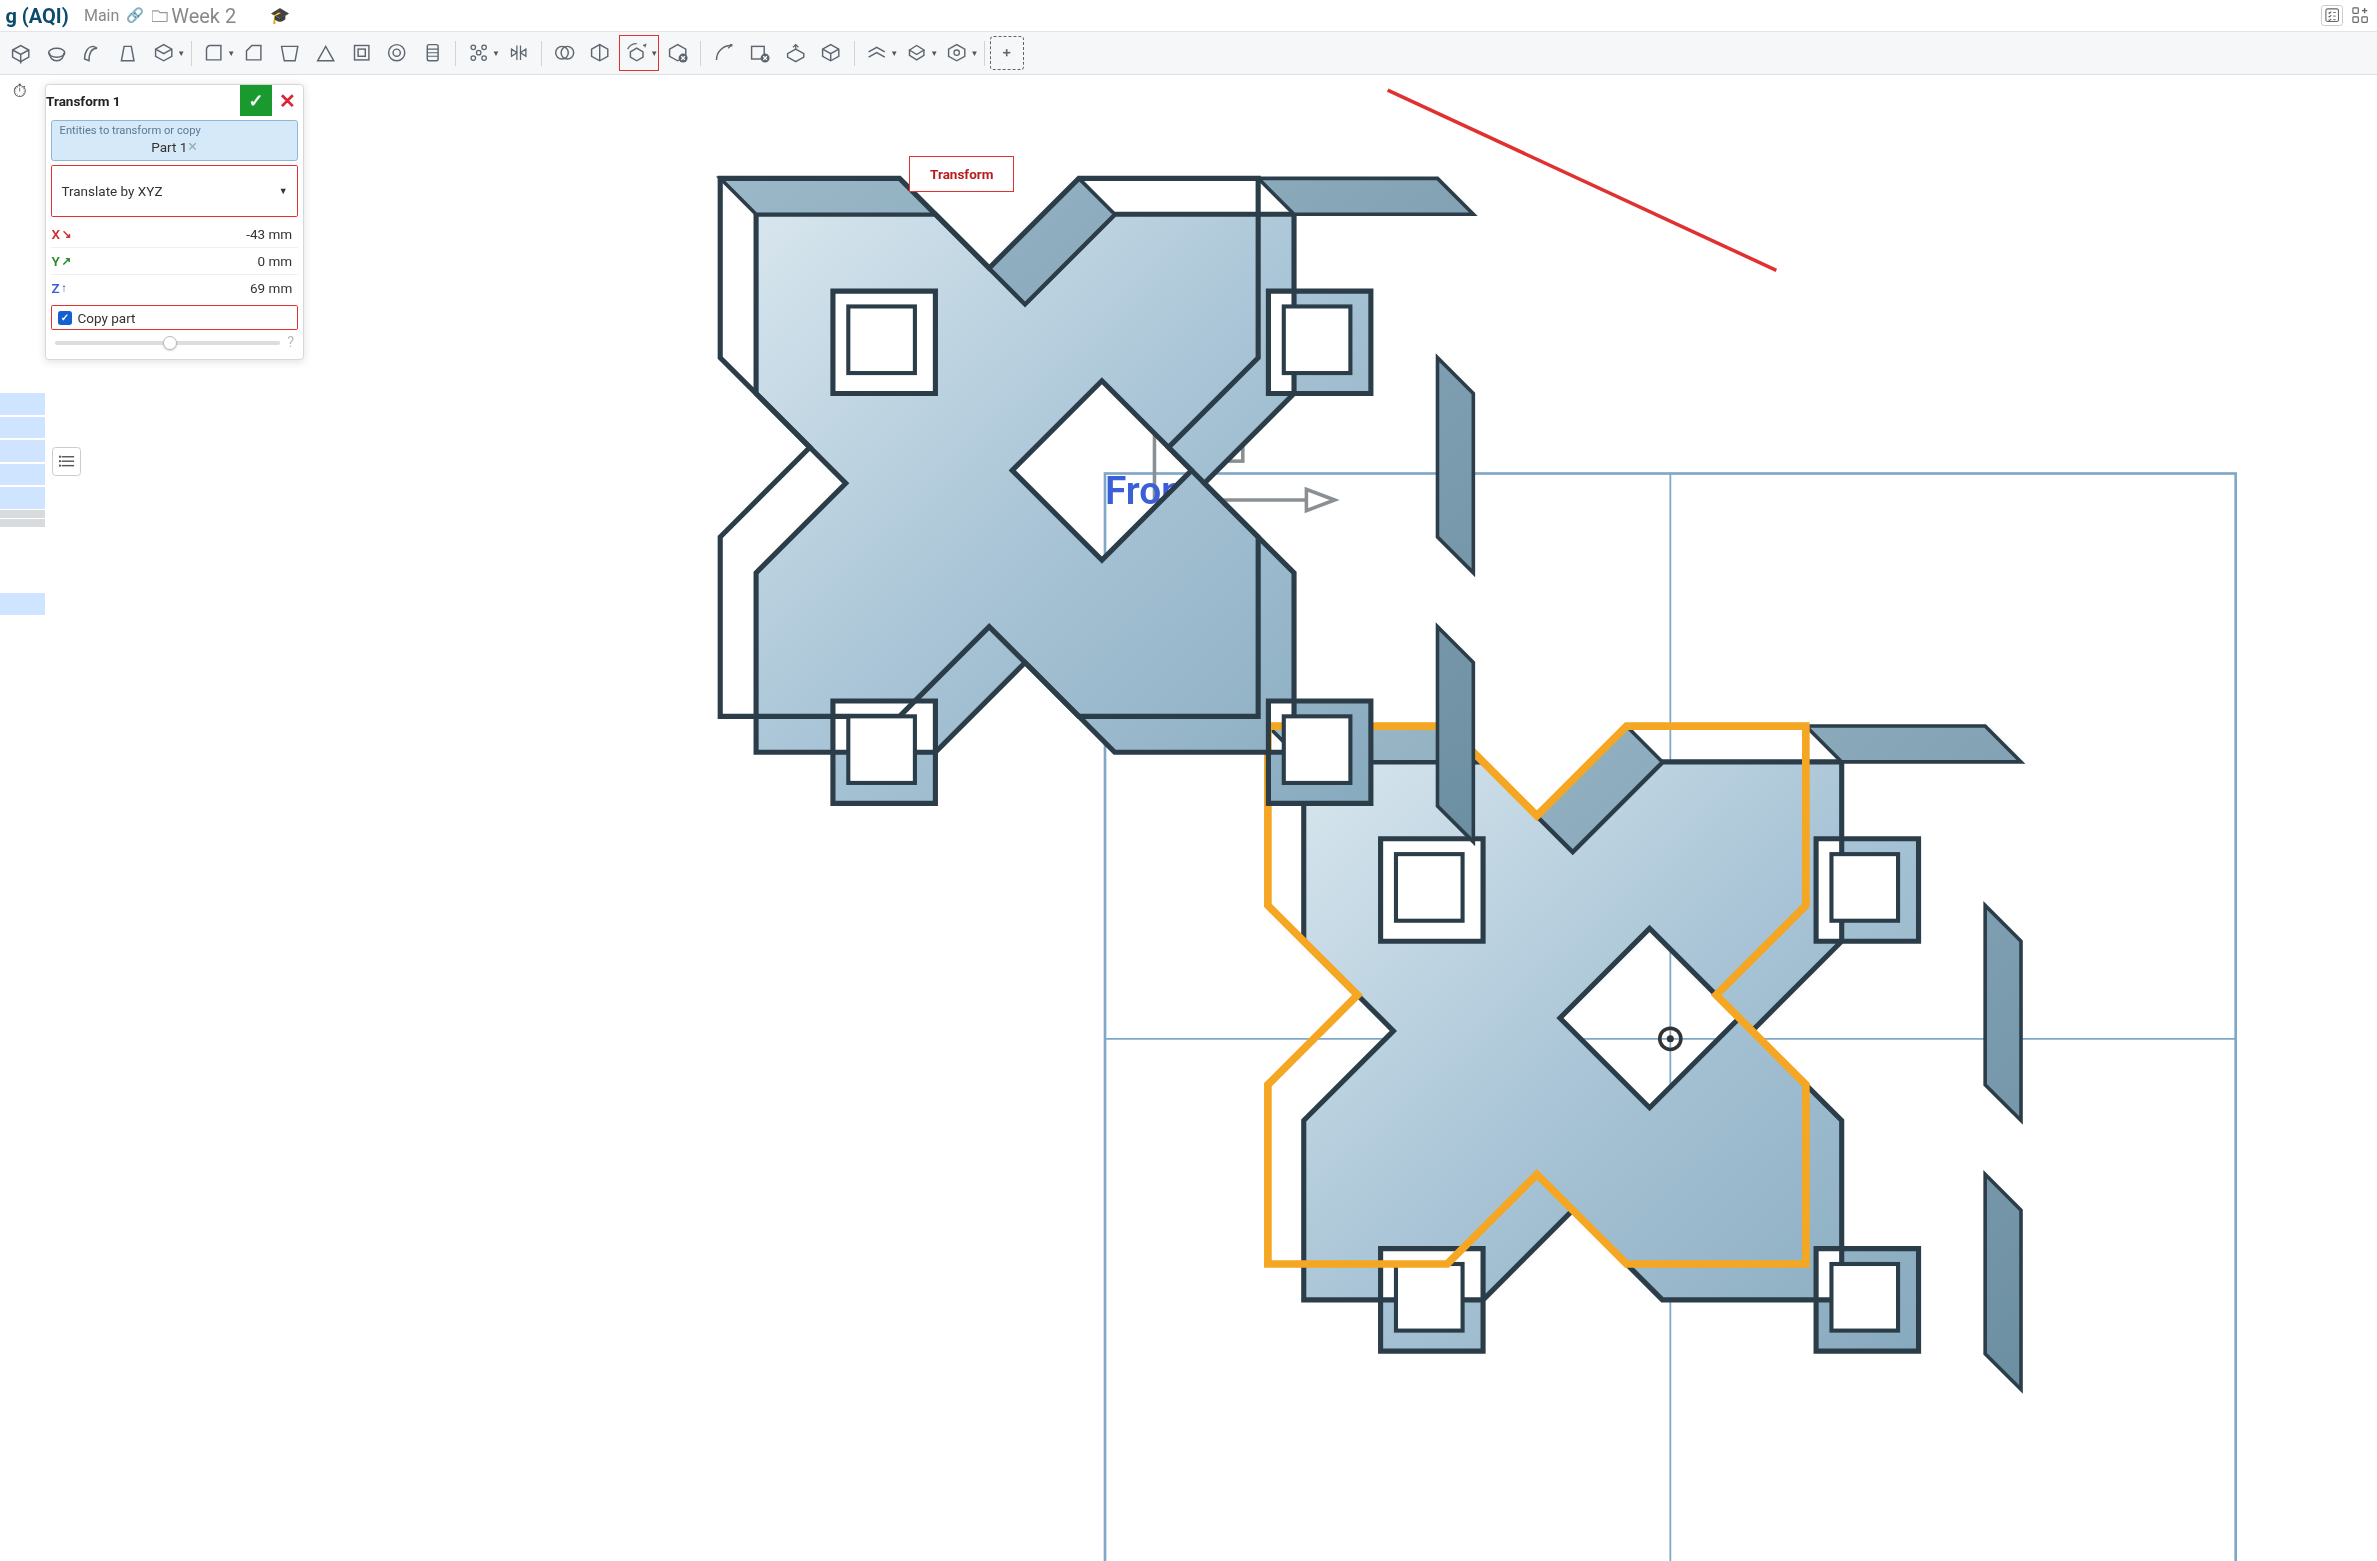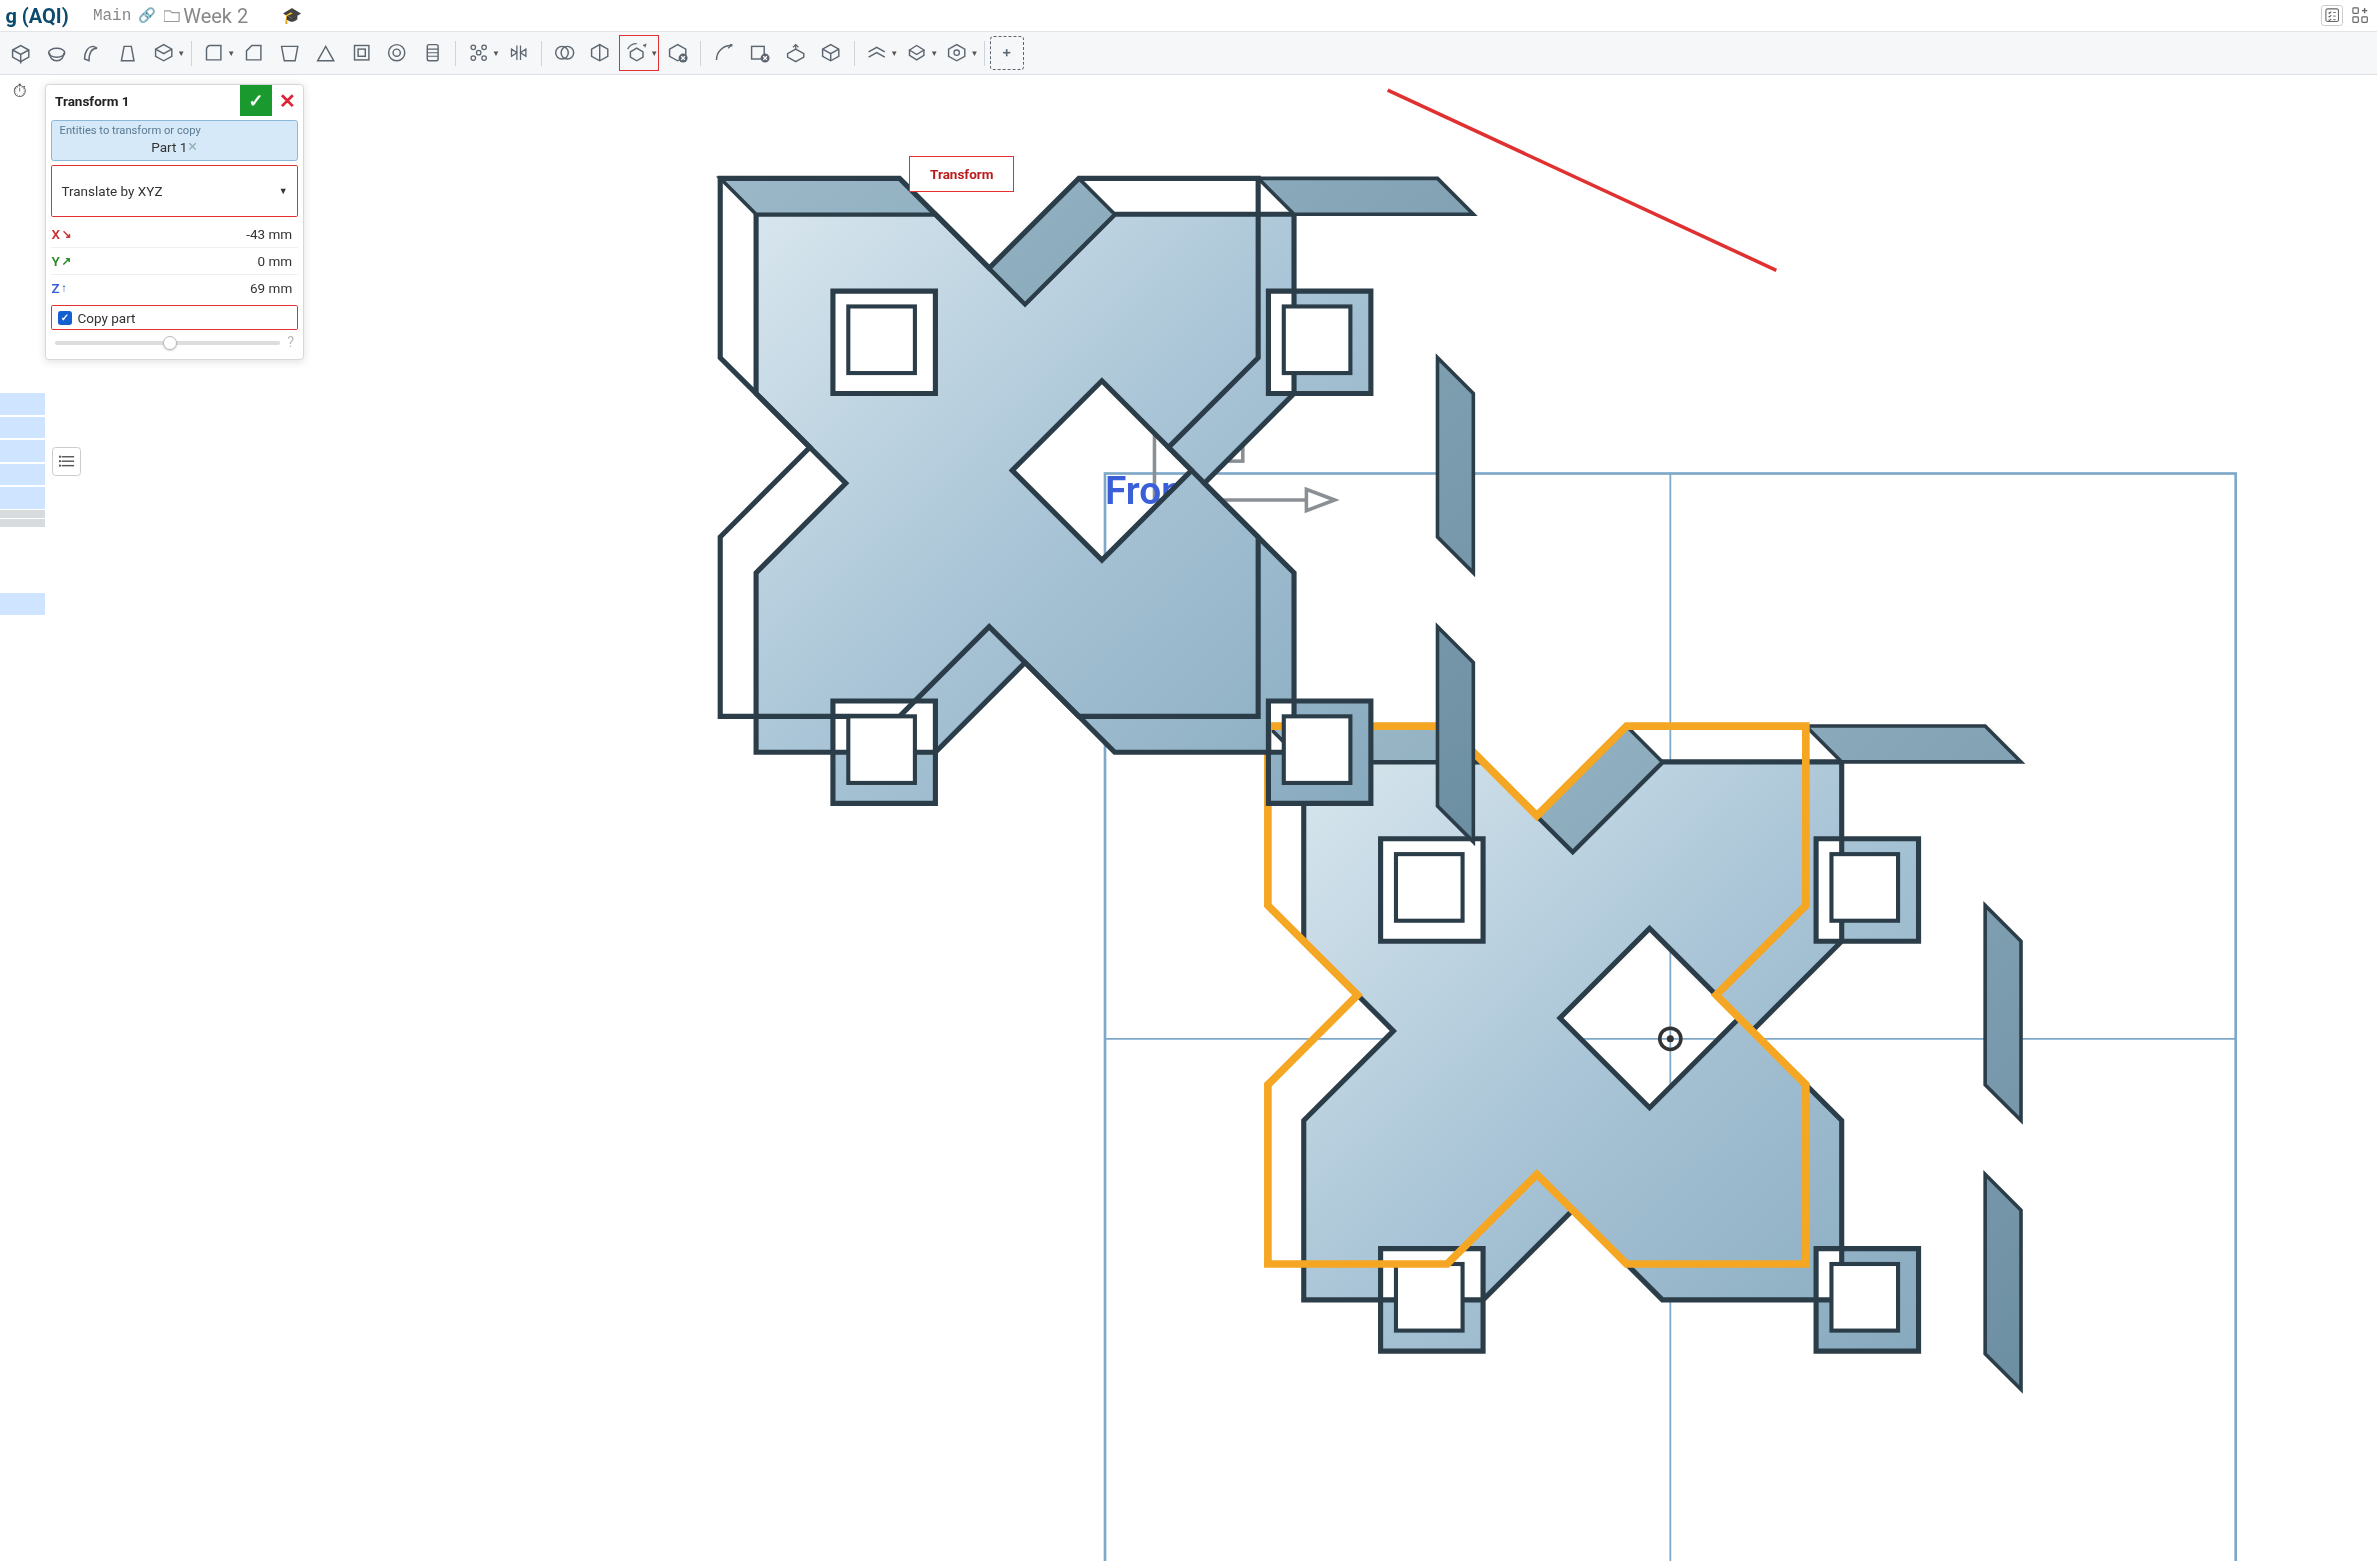--- a/index.html
+++ b/index.html
@@ -1,21 +1,21 @@
 <!DOCTYPE html>
 <html style="font-size:14.4px"><head>
 <meta charset="utf-8">
 <style>
   * { box-sizing: border-box; margin: 0; padding: 0; }
   body { font-family: -apple-system, BlinkMacSystemFont, "Segoe UI", Roboto, Arial, sans-serif; background: #fff; color: #333; overflow: hidden; }
   
   
   .header-bar { display: flex; align-items: center; height: 32px; padding: 0 5.4px; background: #fff; border-bottom: 0.9px solid #e1e4e8; gap: 7.2px; font-size: 16px; }
   .doc-title { font-weight: 700; font-size: 20px; color: #0c4a6e; }
-  .branch { color: #888; font-size: 16px; margin-left: 17px; font-family: Liberation Mono, monospace; }
+  .branch { color: #888; font-size: 16px; margin-left: 8px; }
   .link-ico { color: #6b6b6b; font-size: 14.4px; }
   .folder-ico { color: #888; font-size: 14.4px; display:flex; align-items:center; gap:3.6px; }
   .folder-txt { font-size: 20px; color: #888; }
   .grad-cap { color: #2f6fbf; font-size: 16px; margin-left: 27px; }
   .header-spacer { flex: 1; }
   .header-icon { width: 21.6px; height: 21.6px; display: flex; align-items:center; justify-content:center; color:#555; font-size:16px; border:0.9px solid #ccc; border-radius:2.7px; }
   
   
   .toolbar { display:flex; align-items:center; height: 43px; background:#f6f7f8; border-bottom:0.9px solid #dcdfe3; padding: 0 3.6px; gap: 1.8px; }
   .tb-btn { width: 34px; height: 34px; display:flex; align-items:center; justify-content:center; border-radius:3.6px; position:relative; }
@@ -27,21 +27,21 @@
   
   
   .left-col { position:absolute; left:0; top:75px; bottom:0; width:45px; }
   .ft-row { height:21.6px; margin:1.8px 0; }
   .ft-row.lb { background:#cfe4ff; }
   .ft-row.gr { background:#d8dbdd; }
   .stopwatch { width:25px; height:25px; display:flex; align-items:center; justify-content:center; color:#444; font-size:18px; margin:3.6px 7.2px 54px 7.2px; }
   
   
   .dialog { position:absolute; left:45px; top:84px; width:259px; background:#fff; border:0.9px solid #d5d8db; border-radius:3.6px; box-shadow:0 1.8px 9px rgba(0,0,0,0.12); z-index:10; }
-  .dlg-hdr { display:flex; align-items:center; height:31px; padding-left:9px; }
+  .dlg-hdr { display:flex; align-items:center; height:31px; }
   .dlg-title { flex:1; font-weight:700; font-size:13.5px; color:#222; }
   .dlg-confirm { width:32px; height:31px; background:#1a9a2e; display:flex; align-items:center; justify-content:center; color:#fff; font-size:18px; font-weight:bold; }
   .dlg-cancel { width:31px; height:31px; display:flex; align-items:center; justify-content:center; color:#d23; font-size:20px; font-weight:bold; }
   
   .sel-box { margin:3.6px 5.4px; background:#d6e9f8; border:0.9px solid #8cb8d8; border-radius:2.7px; padding:3.6px 7.2px 5.4px; position:relative; }
   .sel-label { font-size:11.2px; color:#5a7a92; }
   .sel-value { font-size:13.5px; color:#333; margin-top:1.8px; display:flex; justify-content:center; align-items:center; }
   .sel-x { color:#8aa; font-size:12.6px; }
   
   .mode-sel { margin:3.6px 5.4px 1.8px; border:1.3px solid #e03030; border-radius:1.8px; padding:17px 9px; display:flex; align-items:center; justify-content:space-between; font-size:13.5px; color:#333; }

